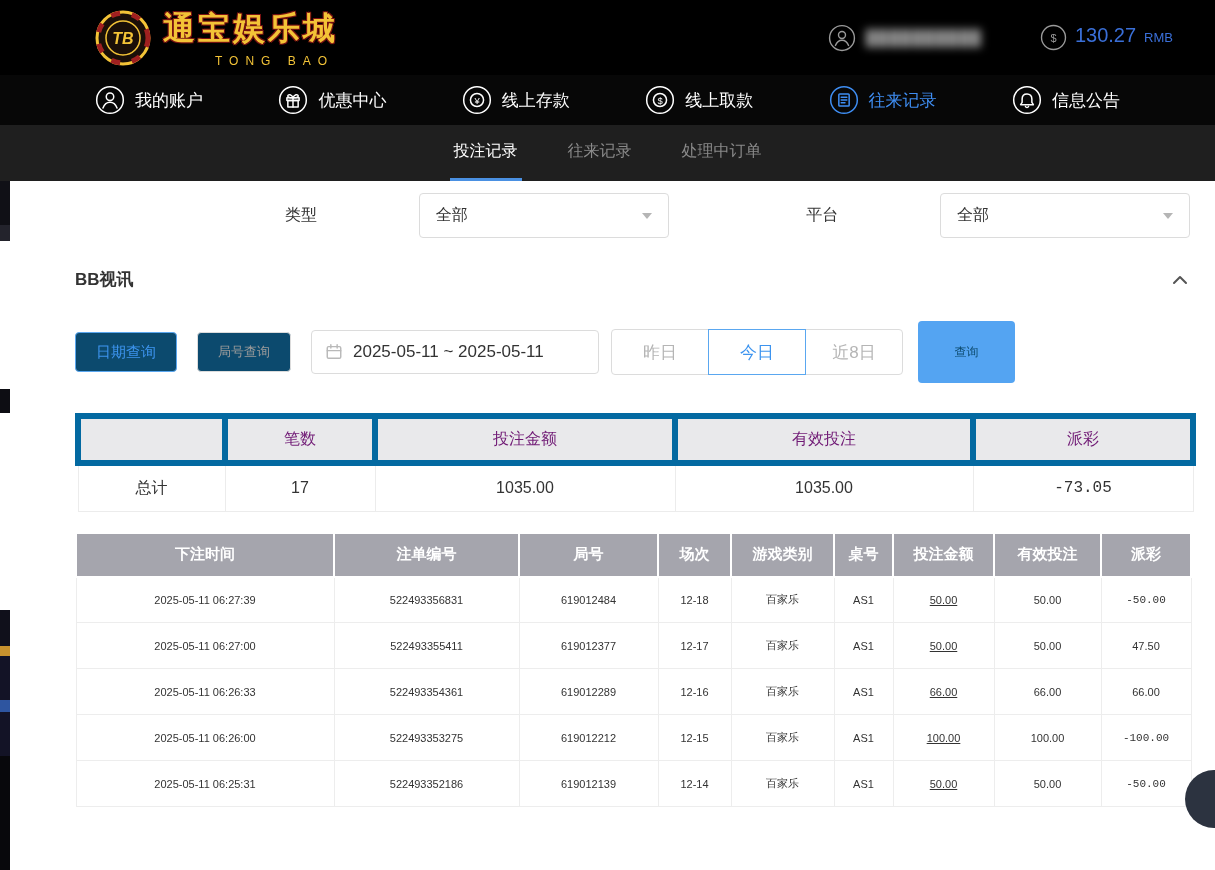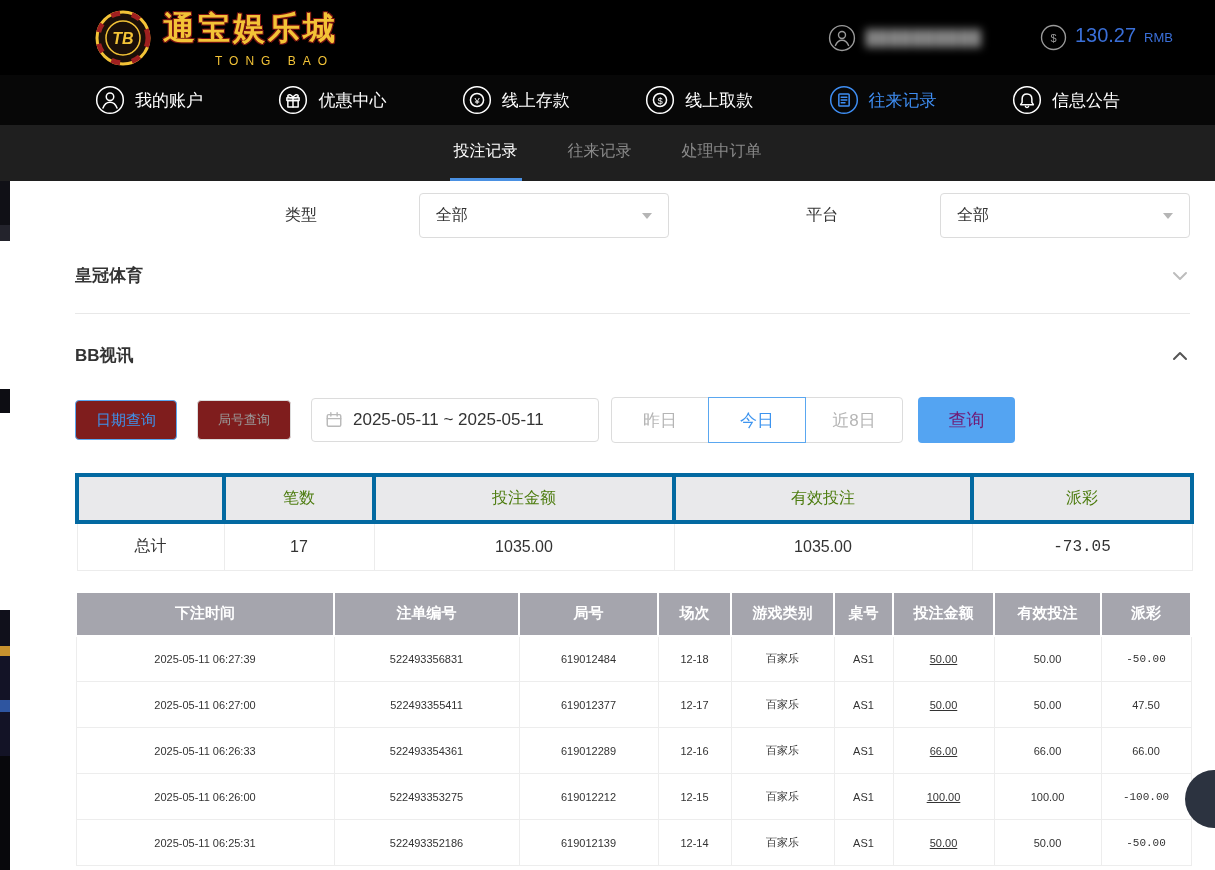--- a/index.html
+++ b/index.html
@@ -45,39 +45,39 @@
   .caret { width:0; height:0; border:5px solid transparent; border-top:6px solid #b5b5b5; margin-top:6px; }
 
   .section { display:flex; justify-content:space-between; align-items:center; padding:26px 0; }
   .section.first { border-bottom:1px solid #e8e8e8; }
   .section.second { padding:30px 0 18px; }
   .section-title { font-size:17px; font-weight:bold; color:#333; }
   .chev { color:#555; cursor:pointer; }
   .section.collapsed .chev { transform:rotate(180deg); color:#bdbdbd; }
 
   .query-row { display:flex; align-items:center; margin-top:12px; }
-  .btn { font-family:inherit; background:#7f1d1d; border-radius:4px; cursor:pointer; }
+  .btn { font-family:inherit; background:#0c4a6e; border-radius:4px; cursor:pointer; }
   .btn-outline-blue { height:40px; padding:0 20px; border:1px solid #5aa7f0; color:#3d94ef; font-size:15px; }
   .btn-outline-gray { height:40px; padding:0 20px; border:1px solid #dcdcdc; color:#9a9a9a; font-size:13px; margin-left:20px; }
   .date-input { margin-left:20px; width:288px; height:44px; border:1px solid #dcdcdc; border-radius:4px;
     display:flex; align-items:center; gap:10px; padding:0 13px; font-size:17px; color:#333; cursor:pointer; }
   .range-group { display:flex; margin-left:12px; }
   .range-btn { width:98px; height:46px; background:#fff; border:1px solid #dcdcdc; color:#b5b5b5;
     font-size:17px; margin-left:-1px; font-family:inherit; cursor:pointer; }
   .range-btn:first-child { border-radius:4px 0 0 4px; margin-left:0; }
   .range-btn:last-child { border-radius:0 4px 4px 0; }
   .range-btn.active { border-color:#5aa7f0; color:#3d94ef; position:relative; z-index:1; }
-  .btn-search { margin-left:15px; width:97px; height:46px; background:#54a4f2; border:none;
-    color:#701a75; font-size:18px; border-radius:4px; font-family:inherit; cursor:pointer; }
+  .btn-search { margin-left:15px; width:97px; height:62px; background:#54a4f2; border:none;
+    color:#0c4a6e; font-size:12px; border-radius:4px; font-family:inherit; cursor:pointer; }
 
   
   table { border-collapse:collapse; width:100%; table-layout:fixed; }
   .summary { margin-top:30px; }
-  .summary th { background:#e9e9eb; height:47px; font-size:16px; font-weight:normal; color:#4d7c0f;
-    border:4px solid #0369a1; }
+  .summary th { background:#e9e9eb; height:47px; font-size:16px; font-weight:normal; color:#701a75;
+    border:6px solid #0369a1; }
   .summary td { background:#fff; height:48px; text-align:center; font-size:16px; color:#333;
     border:1px solid #ececec; }
 
   
   .bets { margin-top:20px; }
   .bets th { background:#a5a5ad; color:#fff; font-size:15px; font-weight:bold; height:44px;
     border:2px solid #fff; }
   .bets td { height:46px; text-align:center; font-size:11px; color:#333; border:1px solid #ededed; background:#fff; }
   .link { color:#4a90e2; text-decoration:underline; cursor:pointer; }
   .neg { color:#ee5a5a;font-family:Liberation Mono, monospace; }
@@ -196,26 +196,20 @@
       <span>全部</span>
       <i class="caret"></i>
     </div>
     <span class="f-label second">平台</span>
     <div class="select">
       <span>全部</span>
       <i class="caret"></i>
     </div>
   </div>
 
-  <div class="section first collapsed">
-    <span class="section-title">皇冠体育</span>
-    <svg class="chev" width="20" height="20" viewBox="0 0 20 20" fill="none" stroke="currentColor" stroke-width="2" stroke-linecap="round" stroke-linejoin="round">
-      <polyline points="4,13 10,7 16,13"></polyline>
-    </svg>
-  </div>
 
   <div class="section second">
     <span class="section-title">BB视讯</span>
     <svg class="chev" width="20" height="20" viewBox="0 0 20 20" fill="none" stroke="currentColor" stroke-width="2" stroke-linecap="round" stroke-linejoin="round">
       <polyline points="4,13 10,7 16,13"></polyline>
     </svg>
   </div>
 
   <div class="query-row">
     <button class="btn btn-outline-blue">日期查询</button>

